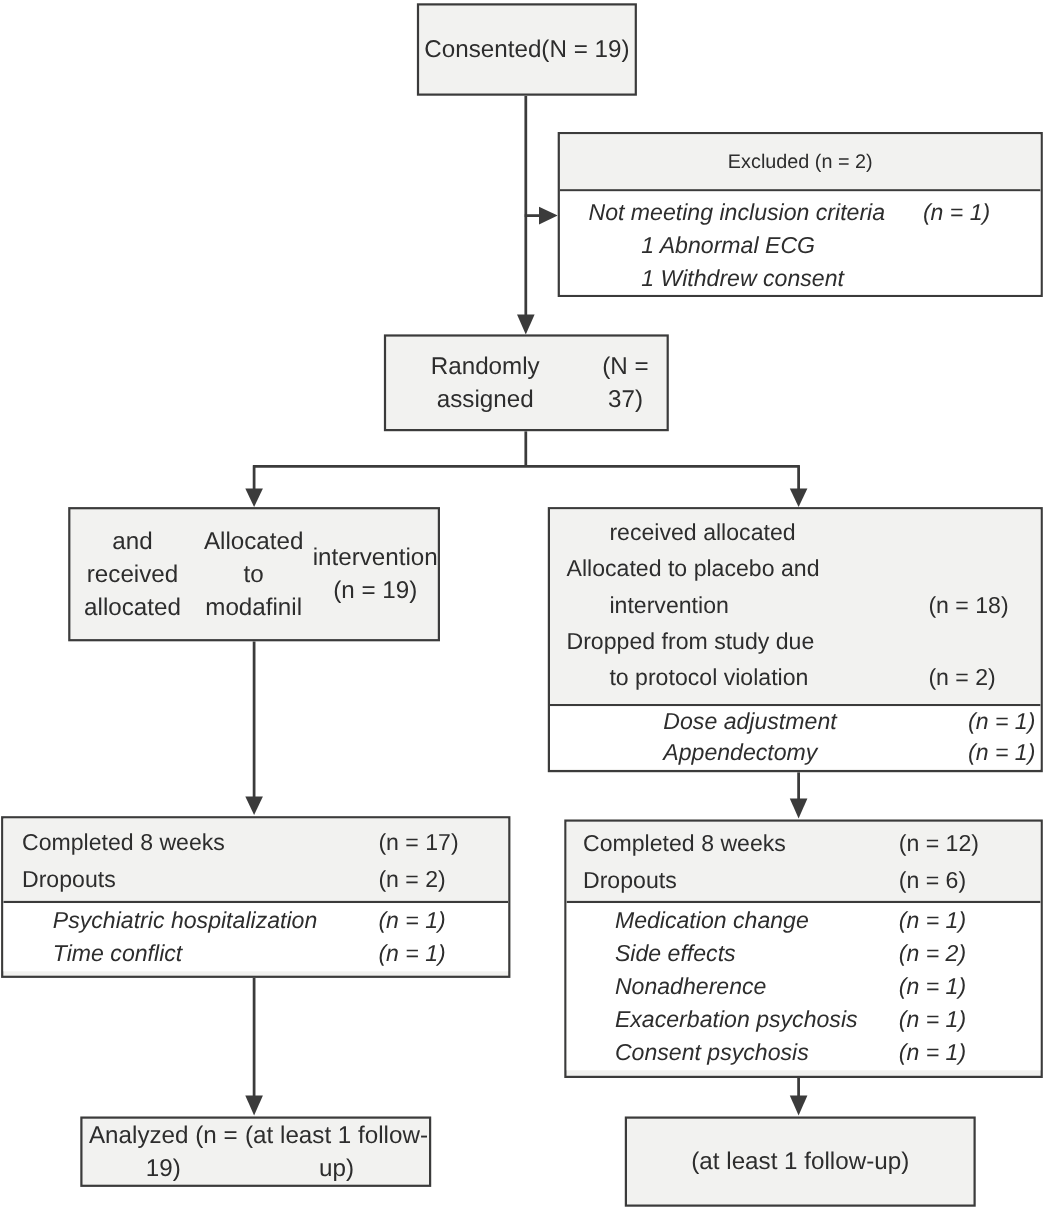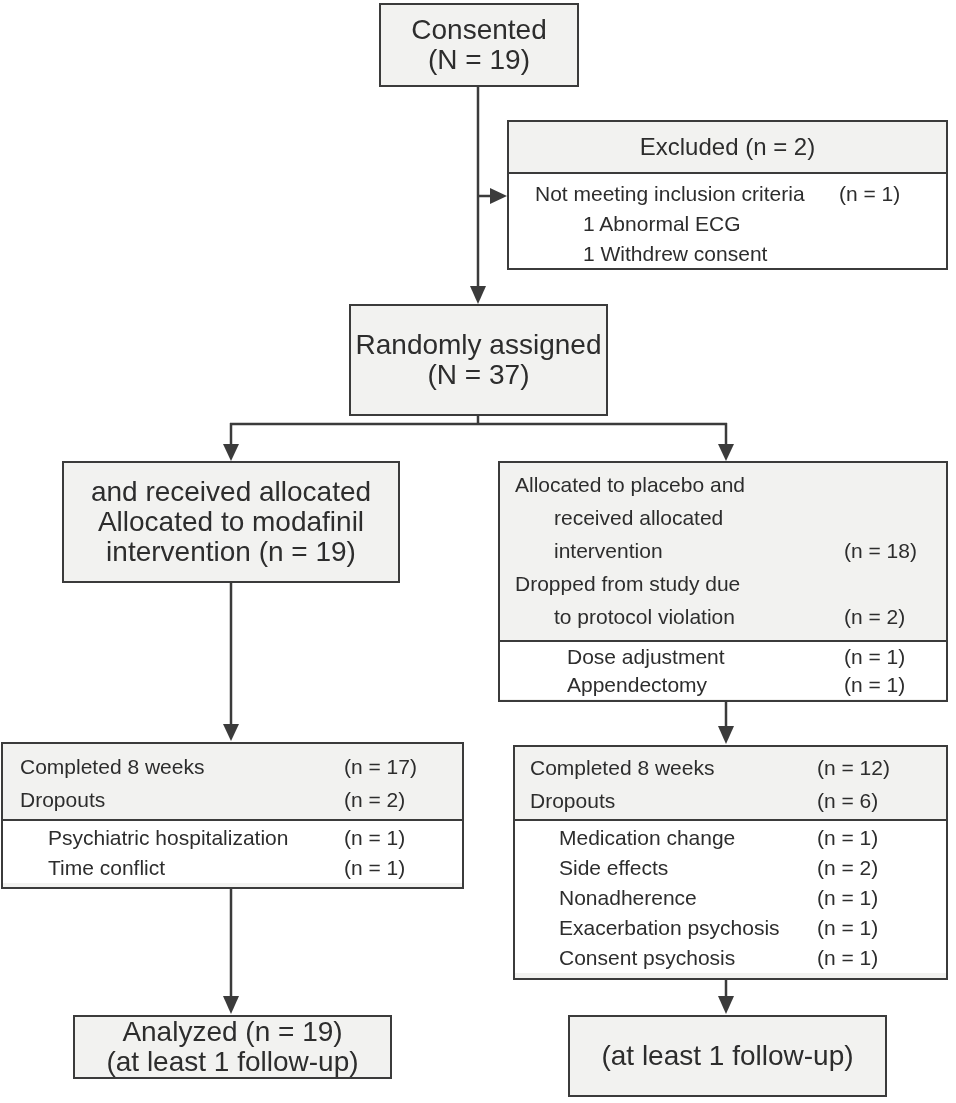--- a/index.html
+++ b/index.html
@@ -20,59 +20,59 @@
   }
   .box {
     position: absolute;
     background: var(--box-fill, #f2f2f0);
     border: 2.5px solid var(--line-color, #3b3b3b);
     box-sizing: border-box;
     overflow: hidden;
   }
   .center-box {
     display: flex;
-    flex-direction: column;
+    flex-direction: row;
     align-items: center;
     justify-content: center;
     text-align: center;
-    font-size: 28px;
+    font-size: 22px;
     line-height: 30px;
   }
   .split { padding: 0; }
   .section-header {
     box-sizing: border-box;
     border-bottom: 2.5px solid var(--line-color, #3b3b3b);
     background: var(--box-fill, #f2f2f0);
   }
   .section-header.center-line {
     display: flex;
     align-items: center;
     justify-content: center;
-    font-size: 24px;
+    font-size: 18px;
   }
   .section-body {
     background: var(--body-fill, #ffffff);
     box-sizing: border-box;
   }
   .rows { font-size: 21px; }
   .rows .row {
     position: relative;
     line-height: var(--lh, 30px);
     white-space: nowrap;
   }
   .section-header.rows { --lh: 33px; padding-top: 6px; }
-  .section-body.rows { --lh: 30px; padding-top: 2px; }
+  .section-body.rows { --lh: 30px; padding-top: 2px; font-style: italic; }
   .row .row-count {
     position: absolute;
     left: var(--tab, 300px);
     top: 0;
   }
   .row.indent-0 { padding-left: var(--i0, 15px); }
   .row.indent-1 { padding-left: var(--i1, 45px); }
-  .row.indent-2 { padding-left: var(--i2, 67px); }
+  .row.indent-2 { padding-left: var(--i2, 67px); margin-left: 36px; }
 </style>
 </head>
 <body>
 
 <div class="canvas">
 
   <svg class="connectors" viewBox="0 0 956 1103">
     <g stroke="#3b3b3b" stroke-width="2.5" fill="#3b3b3b">
       <line x1="478" y1="87" x2="478" y2="288"></line>
       <polygon points="470,286 486,286 478,304" stroke="none"></polygon>
@@ -102,35 +102,35 @@
 
   <div class="box split" style="left:507px; top:120px; width:441px; height:150px; --tab:330px; --i0:26px; --i1:74px">
     <div class="section-header center-line" style="height:52px">Excluded (n = 2)</div>
     <div class="section-body rows" style="padding-top:5px">
         <div class="row indent-0"><span class="row-text">Not meeting inclusion criteria</span><span class="row-count">(n = 1)</span></div>
         <div class="row indent-1"><span class="row-text">1 Abnormal ECG</span></div>
         <div class="row indent-1"><span class="row-text">1 Withdrew consent</span></div>
       </div>
   </div>
 
-  <div class="box center-box" style="left:349px; top:304px; width:259px; height:112px">
+  <div class="box center-box" style="left:349px; top:304px; width:259px; height:88px">
     <div>Randomly assigned</div>
     <div>(N = 37)</div>
   </div>
 
   <div class="box center-box" style="left:62px; top:461px; width:338px; height:122px">
     <div>and received allocated</div>
     <div>Allocated to modafinil</div>
     <div>intervention (n = 19)</div>
   </div>
 
   <div class="box split" style="left:498px; top:461px; width:450px; height:241px; --tab:344px; --i0:15px; --i1:54px; --i2:67px">
     <div class="section-header rows" style="height:179px; padding-top:5px">
+        <div class="row indent-1"><span class="row-text">received allocated</span></div>
         <div class="row indent-0"><span class="row-text">Allocated to placebo and</span></div>
-        <div class="row indent-1"><span class="row-text">received allocated</span></div>
         <div class="row indent-1"><span class="row-text">intervention</span><span class="row-count">(n = 18)</span></div>
         <div class="row indent-0"><span class="row-text">Dropped from study due</span></div>
         <div class="row indent-1"><span class="row-text">to protocol violation</span><span class="row-count">(n = 2)</span></div>
       </div>
     <div class="section-body rows" style="--lh:28px; padding-top:1px">
         <div class="row indent-2"><span class="row-text">Dose adjustment</span><span class="row-count">(n = 1)</span></div>
         <div class="row indent-2"><span class="row-text">Appendectomy</span><span class="row-count">(n = 1)</span></div>
       </div>
   </div>
 

